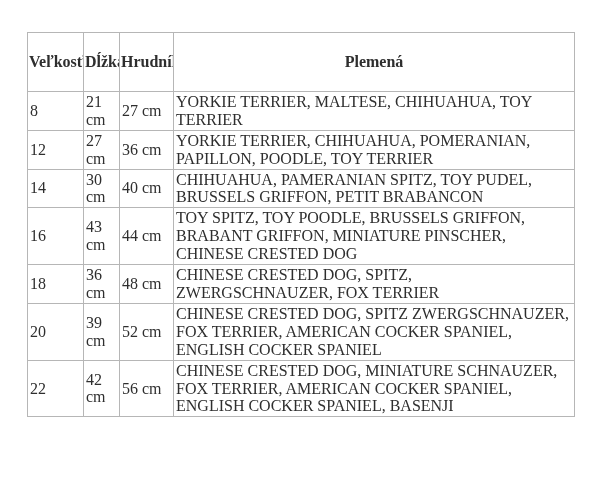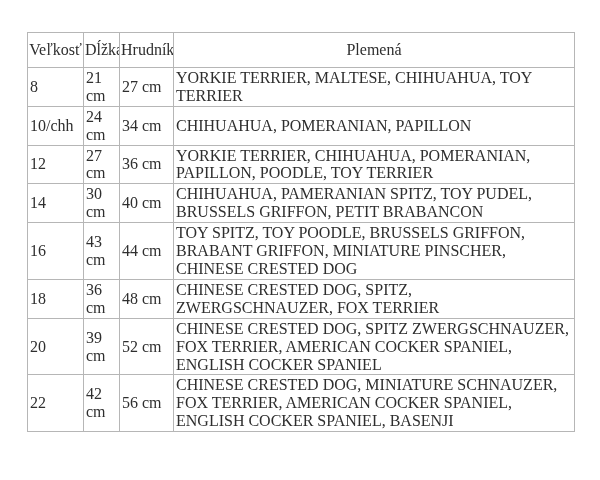--- a/index.html
+++ b/index.html
@@ -23,23 +23,23 @@
     width: 548px;
     font-size: 16px;
     line-height: 1.12;
   }
   table.size-chart th,
   table.size-chart td {
     border: 1px solid #b6b6b6;
     overflow: hidden;
   }
   table.size-chart th {
-    font-weight: normal;
+    font-weight: bold;
     text-align: center;
-    padding: 8px 1px;
+    padding: 20px 1px;
     vertical-align: middle;
   }
   table.size-chart td {
     padding: 1px 2px;
     vertical-align: middle;
     text-align: left;
   }
   col.c-size  { width: 56px; }
   col.c-len   { width: 36px; }
   col.c-chest { width: 54px; }
@@ -64,26 +64,20 @@
         <th>Hrudník</th>
         <th>Plemená</th>
       </tr>
     </thead>
     <tbody>
       <tr>
         <td class="size-cell">8</td>
         <td class="length-cell">21 cm</td>
         <td class="chest-cell">27 cm</td>
         <td class="breeds-cell">YORKIE TERRIER, MALTESE, CHIHUAHUA, TOY TERRIER</td>
-      </tr>
-      <tr>
-        <td class="size-cell">10/chh</td>
-        <td class="length-cell">24 cm</td>
-        <td class="chest-cell">34 cm</td>
-        <td class="breeds-cell">CHIHUAHUA, POMERANIAN, PAPILLON</td>
       </tr>
       <tr>
         <td class="size-cell">12</td>
         <td class="length-cell">27 cm</td>
         <td class="chest-cell">36 cm</td>
         <td class="breeds-cell">YORKIE TERRIER, CHIHUAHUA, POMERANIAN, PAPILLON, POODLE, TOY TERRIER</td>
       </tr>
       <tr>
         <td class="size-cell">14</td>
         <td class="length-cell">30 cm</td>

